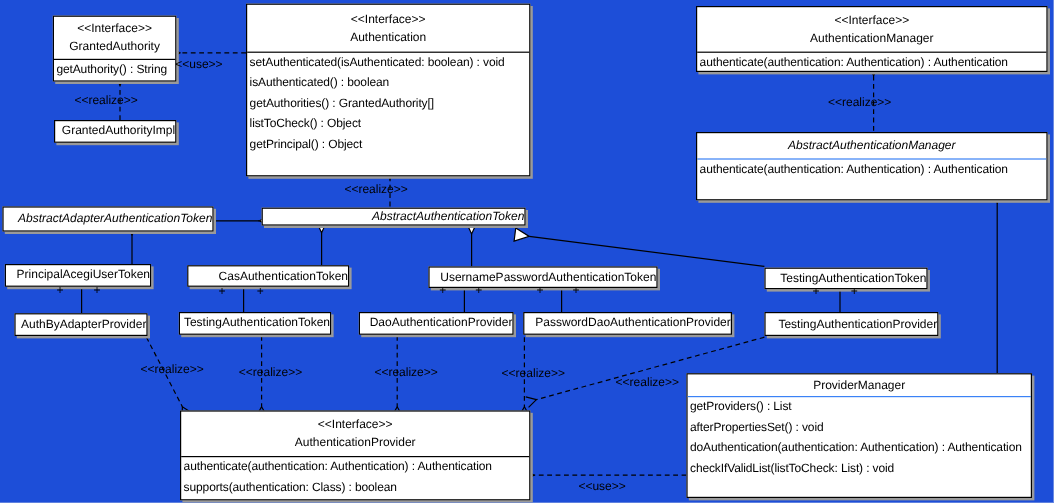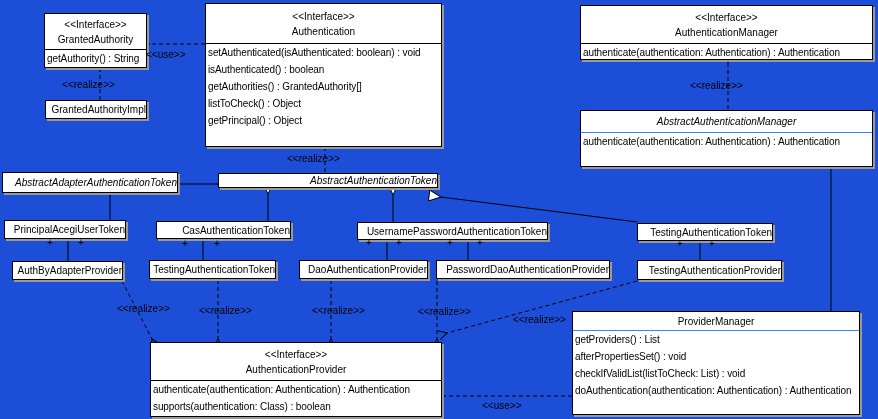--- a/index.html
+++ b/index.html
@@ -138,22 +138,22 @@
   </div>
 
   <div class="cls solo" style="left:637px;top:260px;width:145px;height:20px">
     <div class="nm">TestingAuthenticationProvider</div>
   </div>
 
   <div class="cls" style="left:572px;top:311px;width:288px;height:104px">
     <div class="ttl" style="height:19px">ProviderManager</div>
     <div class="m">getProviders() : List</div>
     <div class="m">afterPropertiesSet() : void</div>
+    <div class="m spill">doAuthentication(authentication: Authentication) : Authentication</div>
     <div class="m">checkIfValidList(listToCheck: List) : void</div>
-    <div class="m spill">doAuthentication(authentication: Authentication) : Authentication</div>
   </div>
 
   <div class="cls" style="left:150px;top:342px;width:292px;height:75px">
     <div class="hdr" style="height:38px">
       <div class="st">&lt;&lt;Interface&gt;&gt;</div>
       <div class="nm">AuthenticationProvider</div>
     </div>
     <div class="m">authenticate(authentication: Authentication) : Authentication</div>
     <div class="m">supports(authentication: Class) : boolean</div>
   </div>

